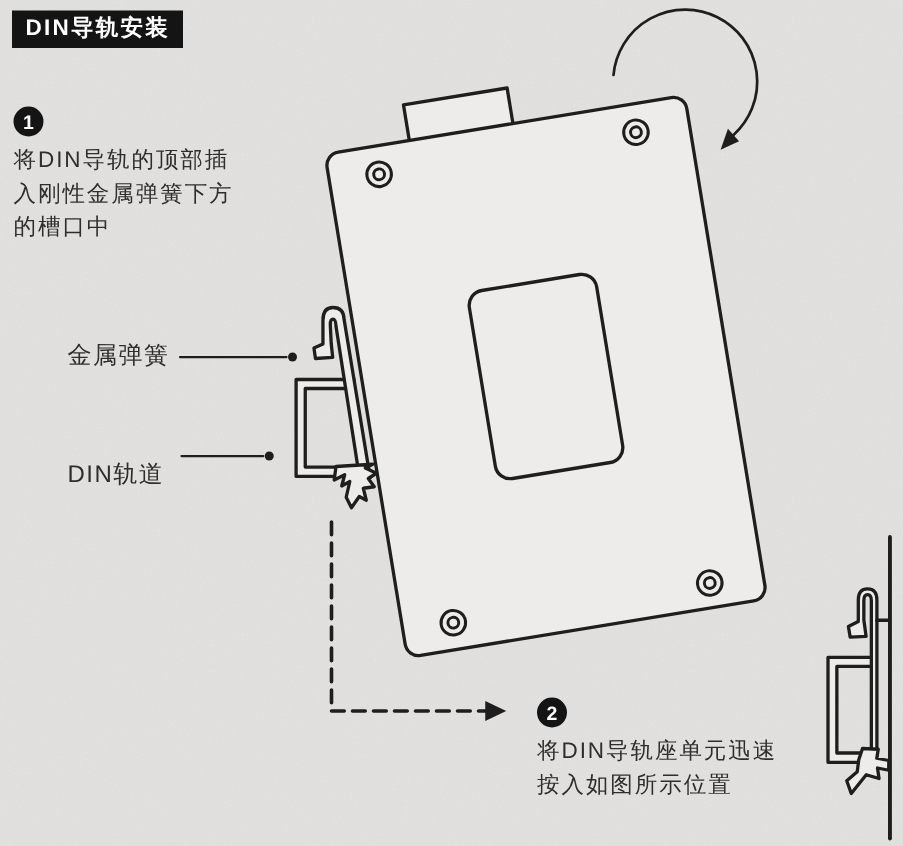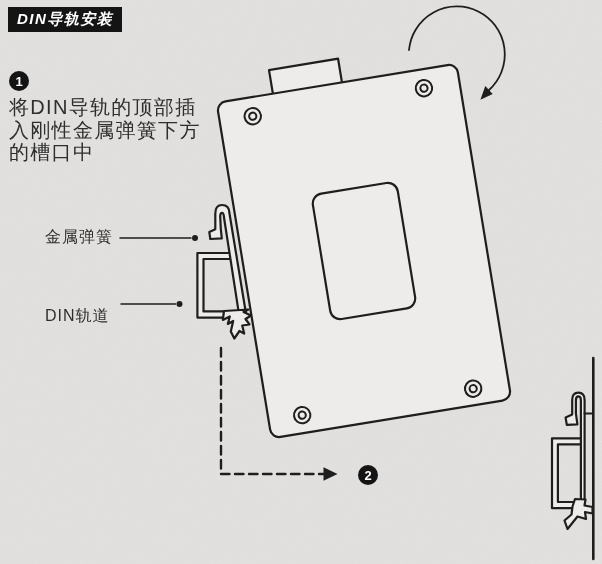--- a/index.html
+++ b/index.html
@@ -7,32 +7,32 @@
     position:relative; width:602px; height:564px;
     background:#edecea; overflow:hidden;
     font-family:"Liberation Sans", sans-serif;
   }
   svg.art { position:absolute; left:0; top:0; }
 
   .title-badge {
     position:absolute; left:8px; top:7px;
     background:#141414; color:#ffffff;
     font-size:15px; font-weight:bold; letter-spacing:1.5px;
-    padding:3px 9px 4px 9px; line-height:18px;font-style:italic;
+    padding:3px 9px 4px 9px; line-height:18px;
   }
   .step { position:absolute; }
   .step-num {
     width:20px; height:20px; border-radius:50%;
     background:#141414; color:#ffffff;
     font-size:13px; font-weight:bold;
     display:flex; align-items:center; justify-content:center;
   }
   .step-text {
     margin-top:5px;
-    font-size:20px; line-height:22.5px; color:#2e2e2e;
+    font-size:15px; line-height:22.5px; color:#2e2e2e;
     letter-spacing:1.3px; white-space:pre-line;
   }
   #step1 { left:9px;   top:71px;  }
   #step2 { left:358px; top:465px; }
   .callout {
     position:absolute; font-size:16px; color:#2e2e2e; letter-spacing:1px;
   }
   #callout-spring { left:45px; top:227px; }
   #callout-rail   { left:45px; top:306px; }
 </style>
@@ -124,15 +124,17 @@
 入刚性金属弹簧下方
 的槽口中</div>
   </div>
 
   <div class="callout" id="callout-spring">金属弹簧</div>
 
   <div class="callout" id="callout-rail">DIN轨道</div>
 
   <div class="step" id="step2">
     <div class="step-num">2</div>
+    <div class="step-text">将DIN导轨座单元迅速
+按入如图所示位置</div>
   </div>
 
 </div>
 
 </body></html>

